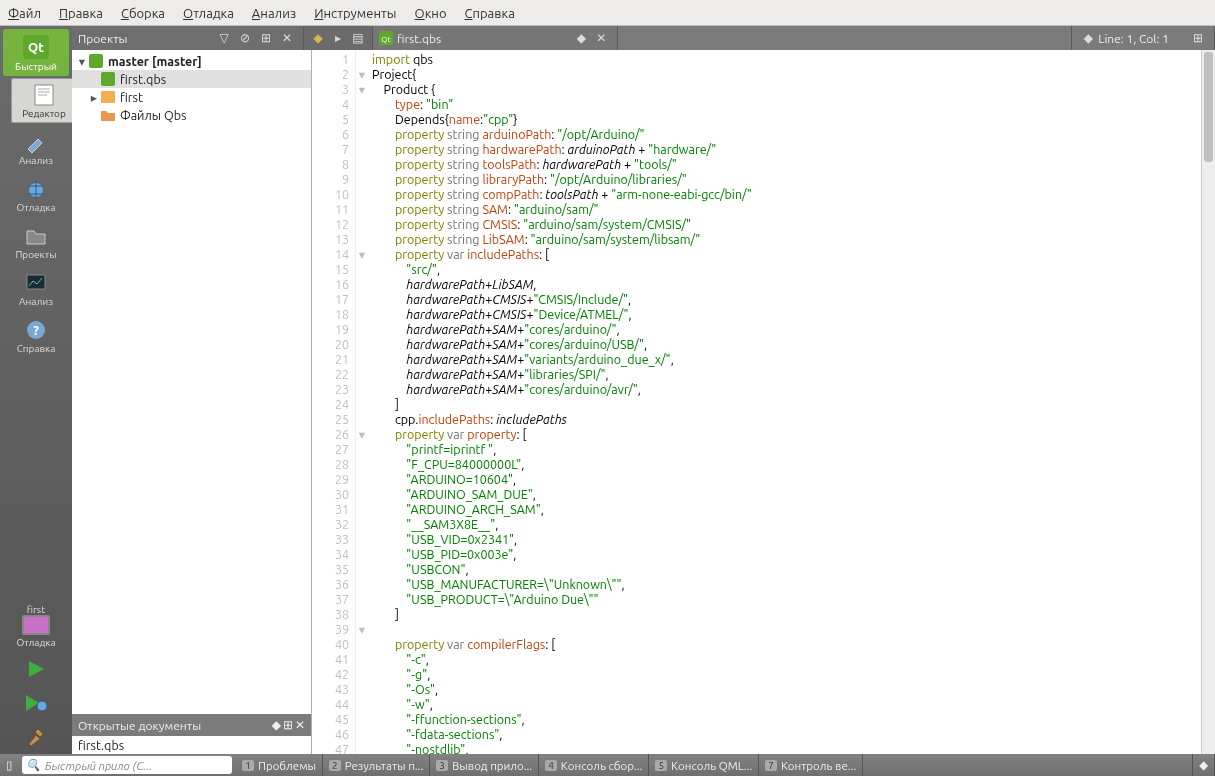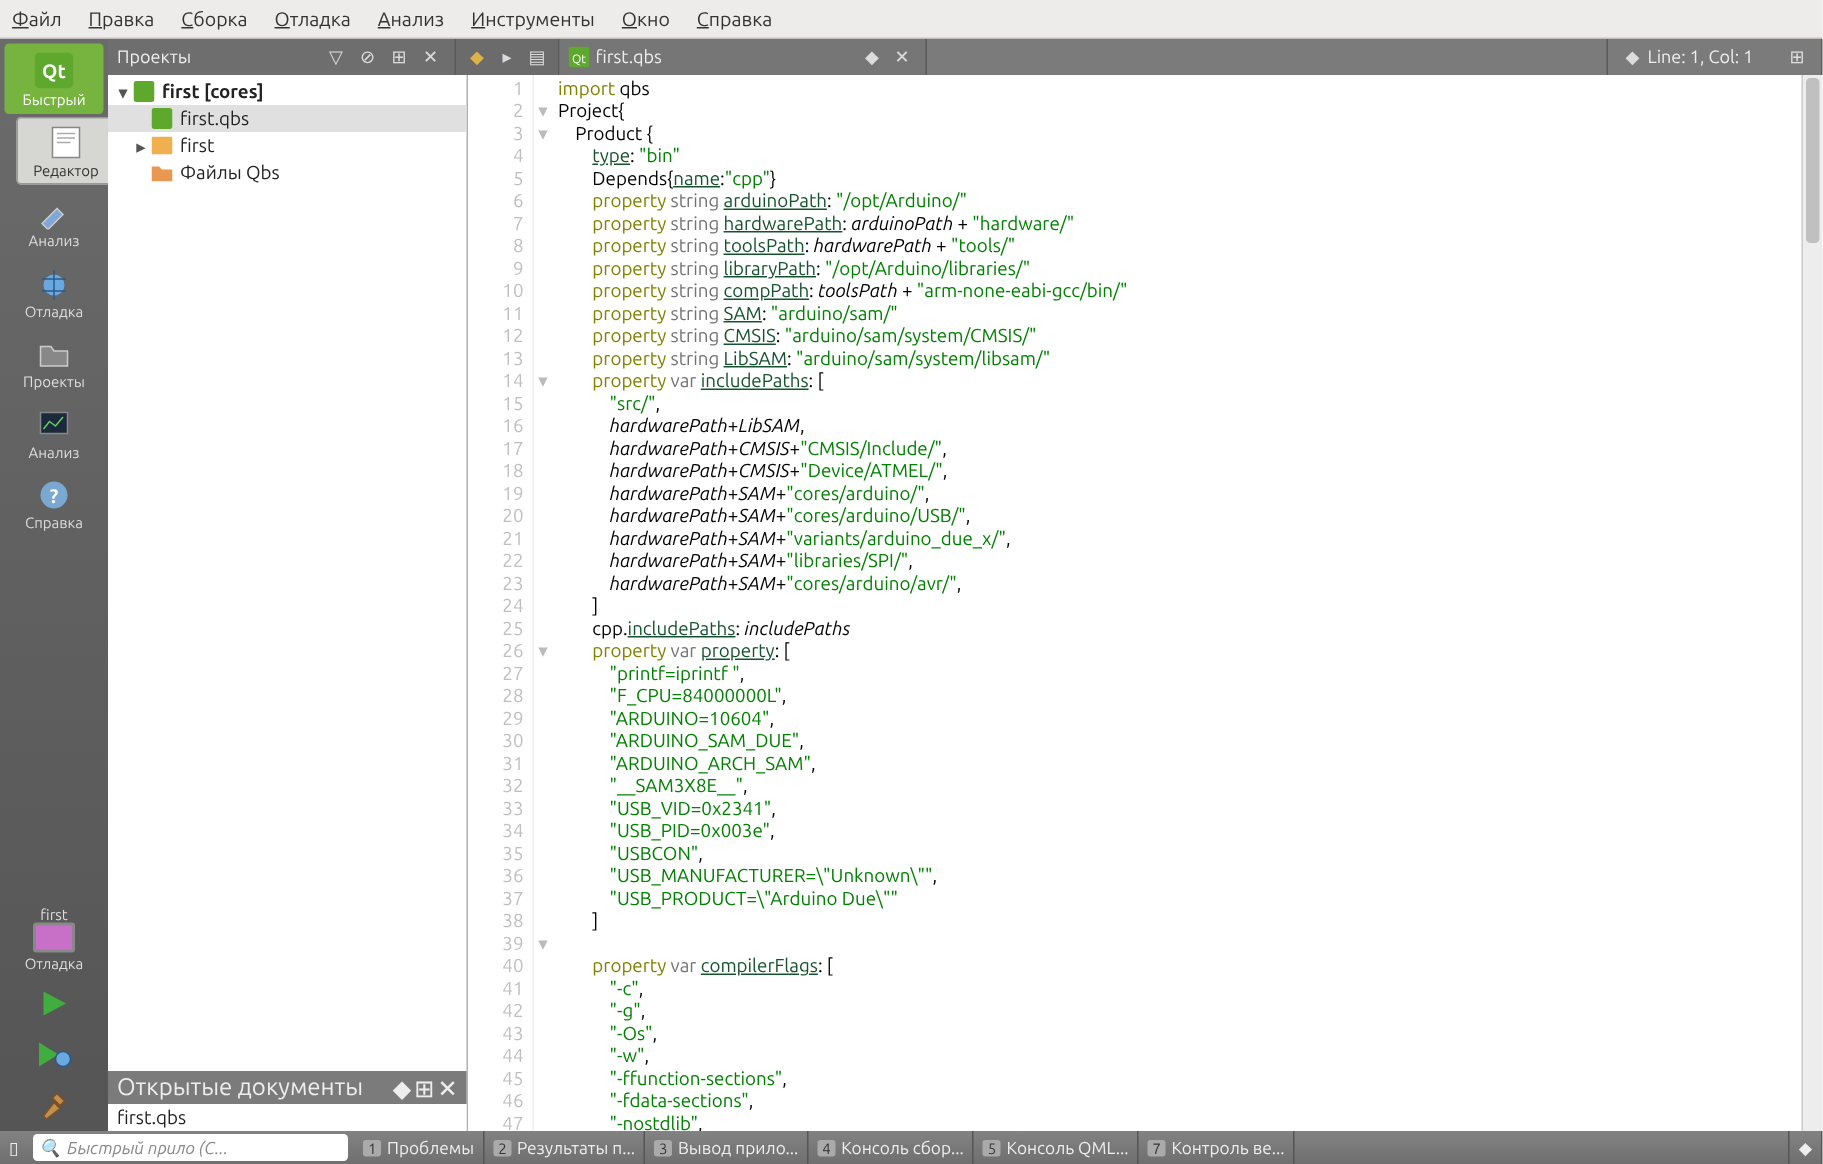--- a/index.html
+++ b/index.html
@@ -22,30 +22,30 @@
 .toolbar2 .filetab { background: #767676; flex: 0 0 auto; }
 .toolbar2 .r { margin-left: auto; }
 .toolbar2 .iconbtn { width:18px; height:18px; display:inline-flex; align-items:center; justify-content:center; cursor:pointer; margin:0 1px; opacity:.85;}
 .content { flex:1; display:flex; min-height:0; }
 .projpane { width: 240px; background: #fff; border-right: 1px solid #b0b0b0; display:flex; flex-direction:column; font-size:12.5px; color:#222;}
 .tree { flex:1; overflow:auto; padding:2px 0; }
 .tree .row { display:flex; align-items:center; height:18px; padding-left:4px; cursor:pointer; white-space:nowrap;}
 .tree .row.sel { background:#e0e0e0; }
 .tree .arrow { width:12px; text-align:center; color:#555;}
 .tree .ficon { width:16px; height:14px; display:inline-flex; align-items:center; justify-content:center; margin-right:4px;}
-.opendocs-hdr { height:22px; background:#7b7b7b; color:#eee; font-size:16px; display:flex; align-items:center; padding:0 6px; }
+.opendocs-hdr { height:22px; background:#7b7b7b; color:#eee; font-size:12px; display:flex; align-items:center; padding:0 6px; }
 .opendocs { background:#fff; font-size:12.5px; }
 .opendocs .row { height:18px; padding:0 6px; display:flex; align-items:center; cursor:pointer;}
 .editor { flex:1; display:flex; background:#fff; min-width:0; font-family: "DejaVu Sans Mono","Consolas",monospace; font-size:12.5px; overflow:hidden;}
 .gutter { width:44px; background:#fff; color:#bfbfbf; text-align:right; padding:2px 6px 0 0; line-height:15px; border-right:1px solid #eee; user-select:none;}
 .fold { width:12px; background:#fff; color:#bbb; padding-top:2px; line-height:15px; text-align:center; user-select:none;}
 .code { flex:1; padding:2px 0 0 4px; line-height:15px; white-space:pre; overflow:auto; color:#000;}
 .kw { color:#808000; }
 .ty { color:#737373; }
-.nm { color:#14532d;text-decoration:underline; }
+.nm { color:#c2410c; }
 .str { color:#008000; }
 .it { font-style: italic; color:#000; }
 .bottombar { height:22px; background:linear-gradient(#828282,#6f6f6f); display:flex; align-items:center; font-size:11.5px; color:#eee; }
 .bottombar .pane { height:100%; display:flex; align-items:center; padding:0 6px; border-right:1px solid #555; cursor:pointer; }
 .bottombar .num { background:#aaa; color:#333; border-radius:2px; padding:0 3px; margin-right:4px; font-size:10px;}
 .bottombar .search { flex:0 0 210px; display:flex; align-items:center; background:#fff; color:#888; height:18px; border-radius:3px; margin:0 4px; padding:0 4px; font-style:italic;}
 .scrollbar { width:14px; background:#ededed; border-left:1px solid #ccc; position:relative;}
 .scrollbar .thumb{ position:absolute; left:2px; right:2px; top:2px; height:110px; background:#c0c0c0; border-radius:3px;}
 .kit { width:60px; text-align:center; color:#ddd; font-size:10px; padding:4px 0;}
 .kit .scr { width:28px; height:20px; background:#c86fc8; border:2px solid #888; margin:0 auto 2px; border-radius:2px;}
@@ -178,21 +178,21 @@
     <div class="content">
       <div class="projpane">
         <div class="tree">
           <div class="row">
             <span class="arrow">▾</span>
             <span class="ficon">
                 <svg width="14" height="14">
                   <rect width="14" height="14" rx="2" fill="#5fa82e"></rect>
                 </svg>
               </span>
-            <b>first [cores]</b>
+            <b>master [master]</b>
           </div>
           <div class="row sel" style="padding-left:28px">
             <span class="ficon">
                 <svg width="14" height="14">
                   <rect width="14" height="14" rx="2" fill="#5fa82e"></rect>
                 </svg>
               </span>
             <span>first.qbs</span>
           </div>
           <div class="row" style="padding-left:16px">

